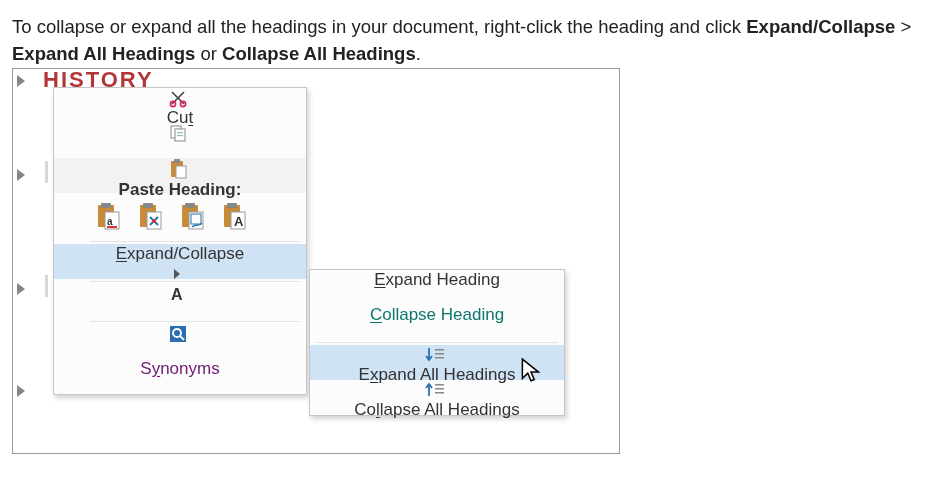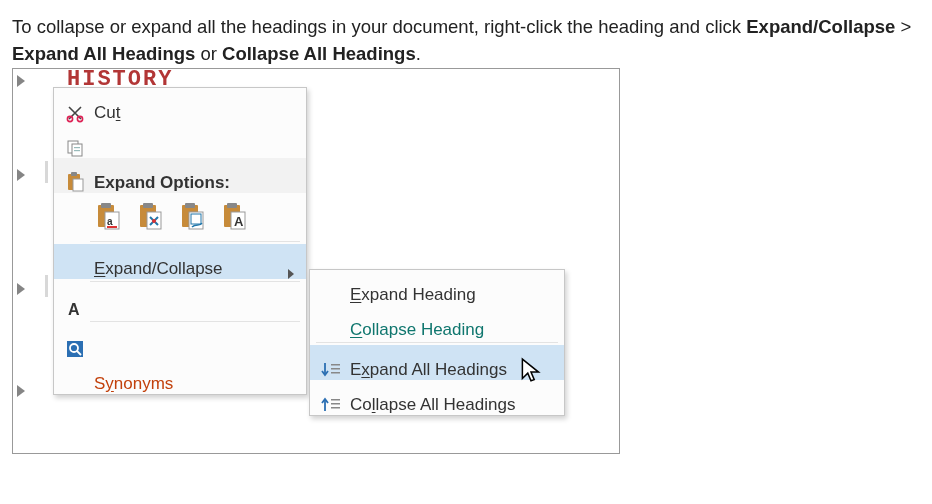--- a/index.html
+++ b/index.html
@@ -35,44 +35,44 @@
   .gutter-bar {
     position: absolute;
     left: 32px;
     width: 3px;
     height: 22px;
     background: #d8d8d8;
   }
   .history {
     position: absolute;
     left: 30px; top: -2px;
-    font-family: Liberation Mono, monospace;
+    font-family: Liberation Sans, sans-serif;
     font-weight: 900;
     letter-spacing: 2px;
     font-size: 22px;
     color: #b23636;
-    margin-left: 24px;
   }
   
   .menu {
     position: absolute;
     background: #fcfcfc;
     border: 1px solid #c7c7c7;
     box-shadow: 2px 3px 5px rgba(0,0,0,0.18);
     font-size: 17px;
     color: #333;
   }
   .menu1 { left: 40px; top: 18px; width: 254px; }
   .menu2 { left: 296px; top: 200px; width: 256px; }
   .row {
     display: flex;
-    align-items: flex-end;
+    align-items: center;
     height: 35px;
     padding: 0 10px 0 6px;
     position: relative;
+    flex-direction: column;
   }
   .row.hover { background: #cfe3f4; }
   .row .ic { width: 30px; display:flex; justify-content:center; align-items:center; }
   .row .lbl { flex: 1; padding-left: 4px; }
   .row .arrow {
     width: 0; height: 0;
     border-top: 5px solid transparent;
     border-bottom: 5px solid transparent;
     border-left: 6px solid #555;
     margin-right: 2px;
@@ -144,21 +144,21 @@
       </span>
     </div>
     <div class="row" style="background:#f2f2f2">
       <span class="ic">
         <svg width="20" height="22" viewBox="0 0 20 22">
             <rect x="3" y="3" width="12" height="16" rx="1" fill="#c78b3a"></rect>
             <rect x="6" y="1" width="6" height="4" rx="1" fill="#888"></rect>
             <rect x="8" y="8" width="10" height="12" fill="#fff" stroke="#999"></rect>
           </svg>
       </span>
-      <span class="lbl" style="font-weight:600">Expand Options:</span>
+      <span class="lbl" style="font-weight:600">Paste Heading:</span>
     </div>
     <div class="paste-opts">
       <span class="clip-ic">
         <svg width="26" height="30" viewBox="0 0 26 30">
             <rect x="2" y="4" width="16" height="22" rx="1" fill="#c78b3a"></rect>
             <rect x="5" y="2" width="10" height="5" rx="1" fill="#888"></rect>
             <rect x="9" y="11" width="14" height="17" fill="#fff" stroke="#999"></rect>
             <text x="11" y="24" font-size="10" fill="#333" font-weight="bold">a</text>
             <rect x="11" y="25" width="10" height="2" fill="#d33"></rect>
           </svg>
@@ -209,21 +209,21 @@
       <span class="ic">
         <svg width="20" height="20" viewBox="0 0 20 20">
             <rect x="2" y="2" width="16" height="16" fill="#2b6fb3"></rect>
             <circle cx="9" cy="9" r="4" fill="none" stroke="#fff" stroke-width="1.8"></circle>
             <line x1="12" y1="12" x2="16" y2="16" stroke="#fff" stroke-width="1.8"></line>
           </svg>
       </span>
     </div>
     <div class="row">
       <span class="ic"></span>
-      <span class="lbl" style="color:#c2410c">S<span class="u">y</span>nonyms</span>
+      <span class="lbl" style="color:#701a75">S<span class="u">y</span>nonyms</span>
     </div>
   </div>
 
   <div class="menu menu2">
     <div class="row">
       <span class="ic"></span>
       <span class="lbl"><span class="u">E</span>xpand Heading</span>
     </div>
     <div class="row disabled">
       <span class="ic"></span>

